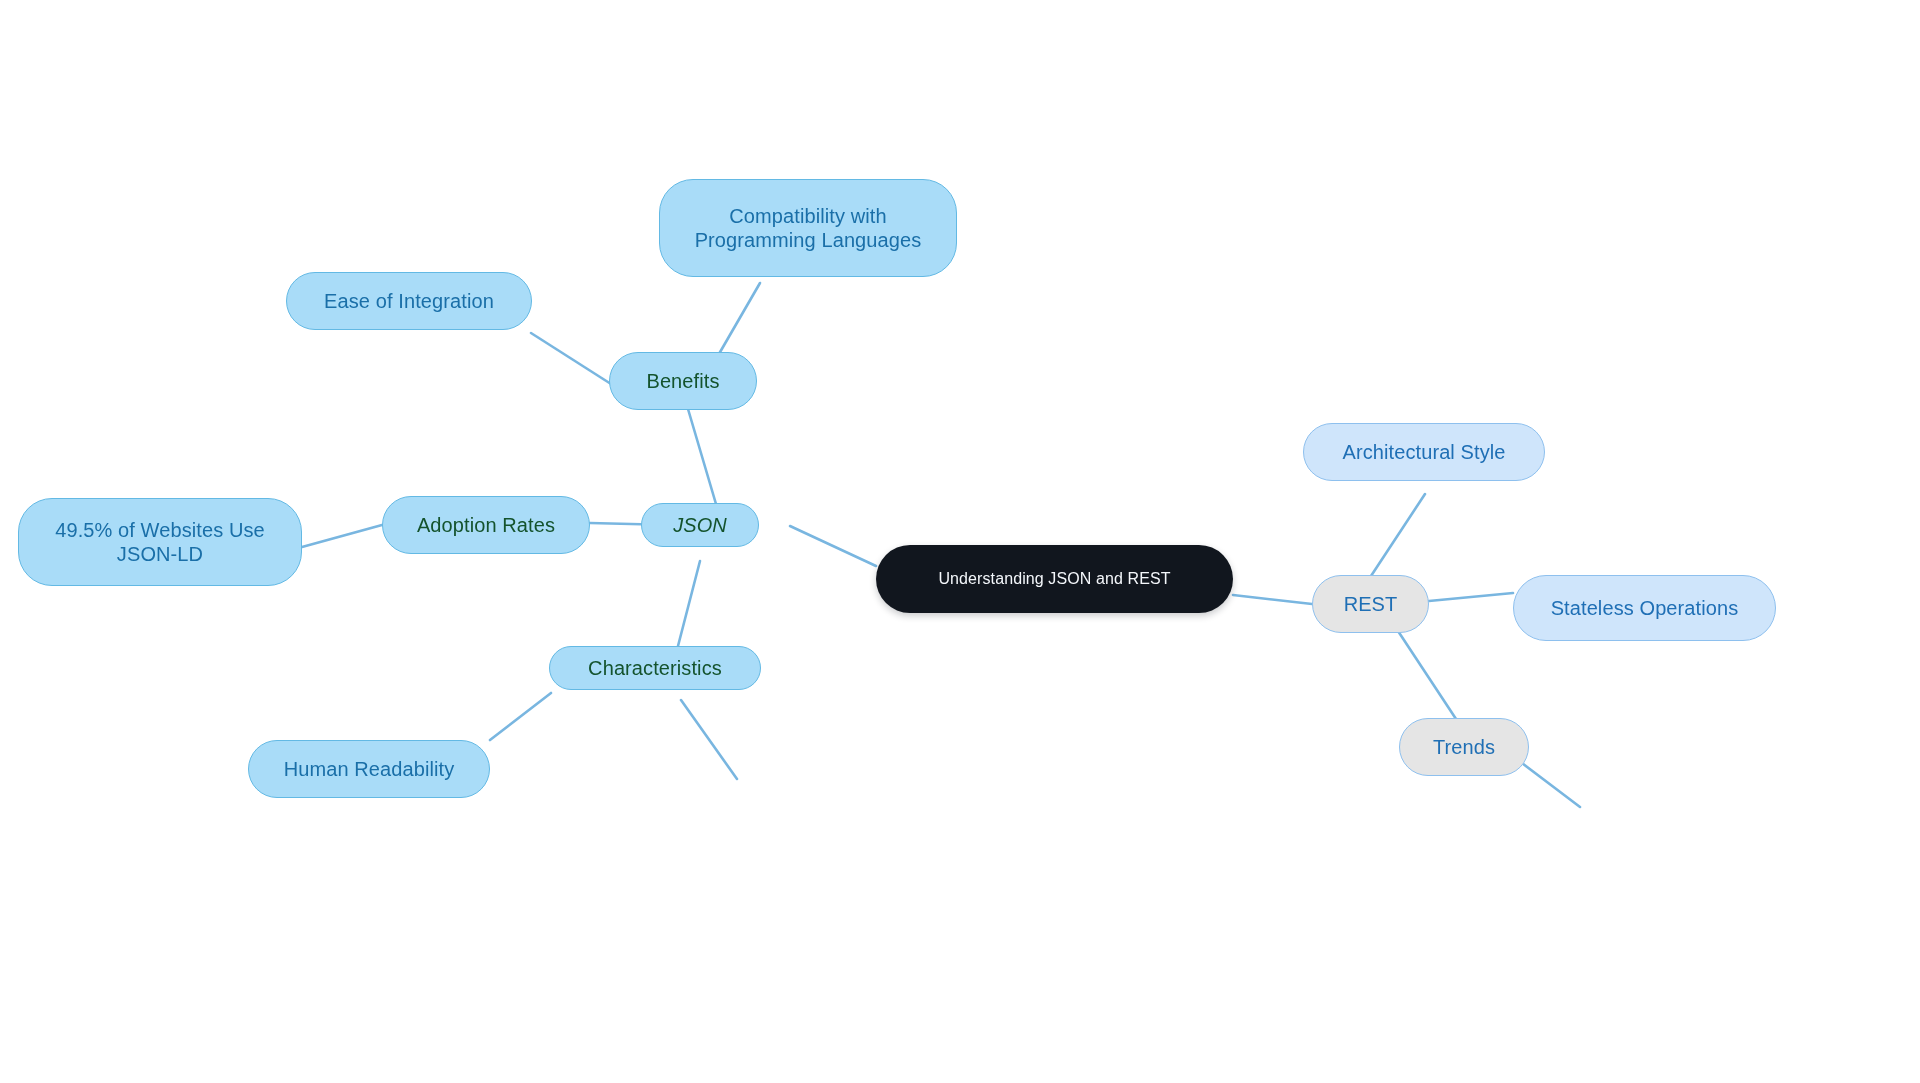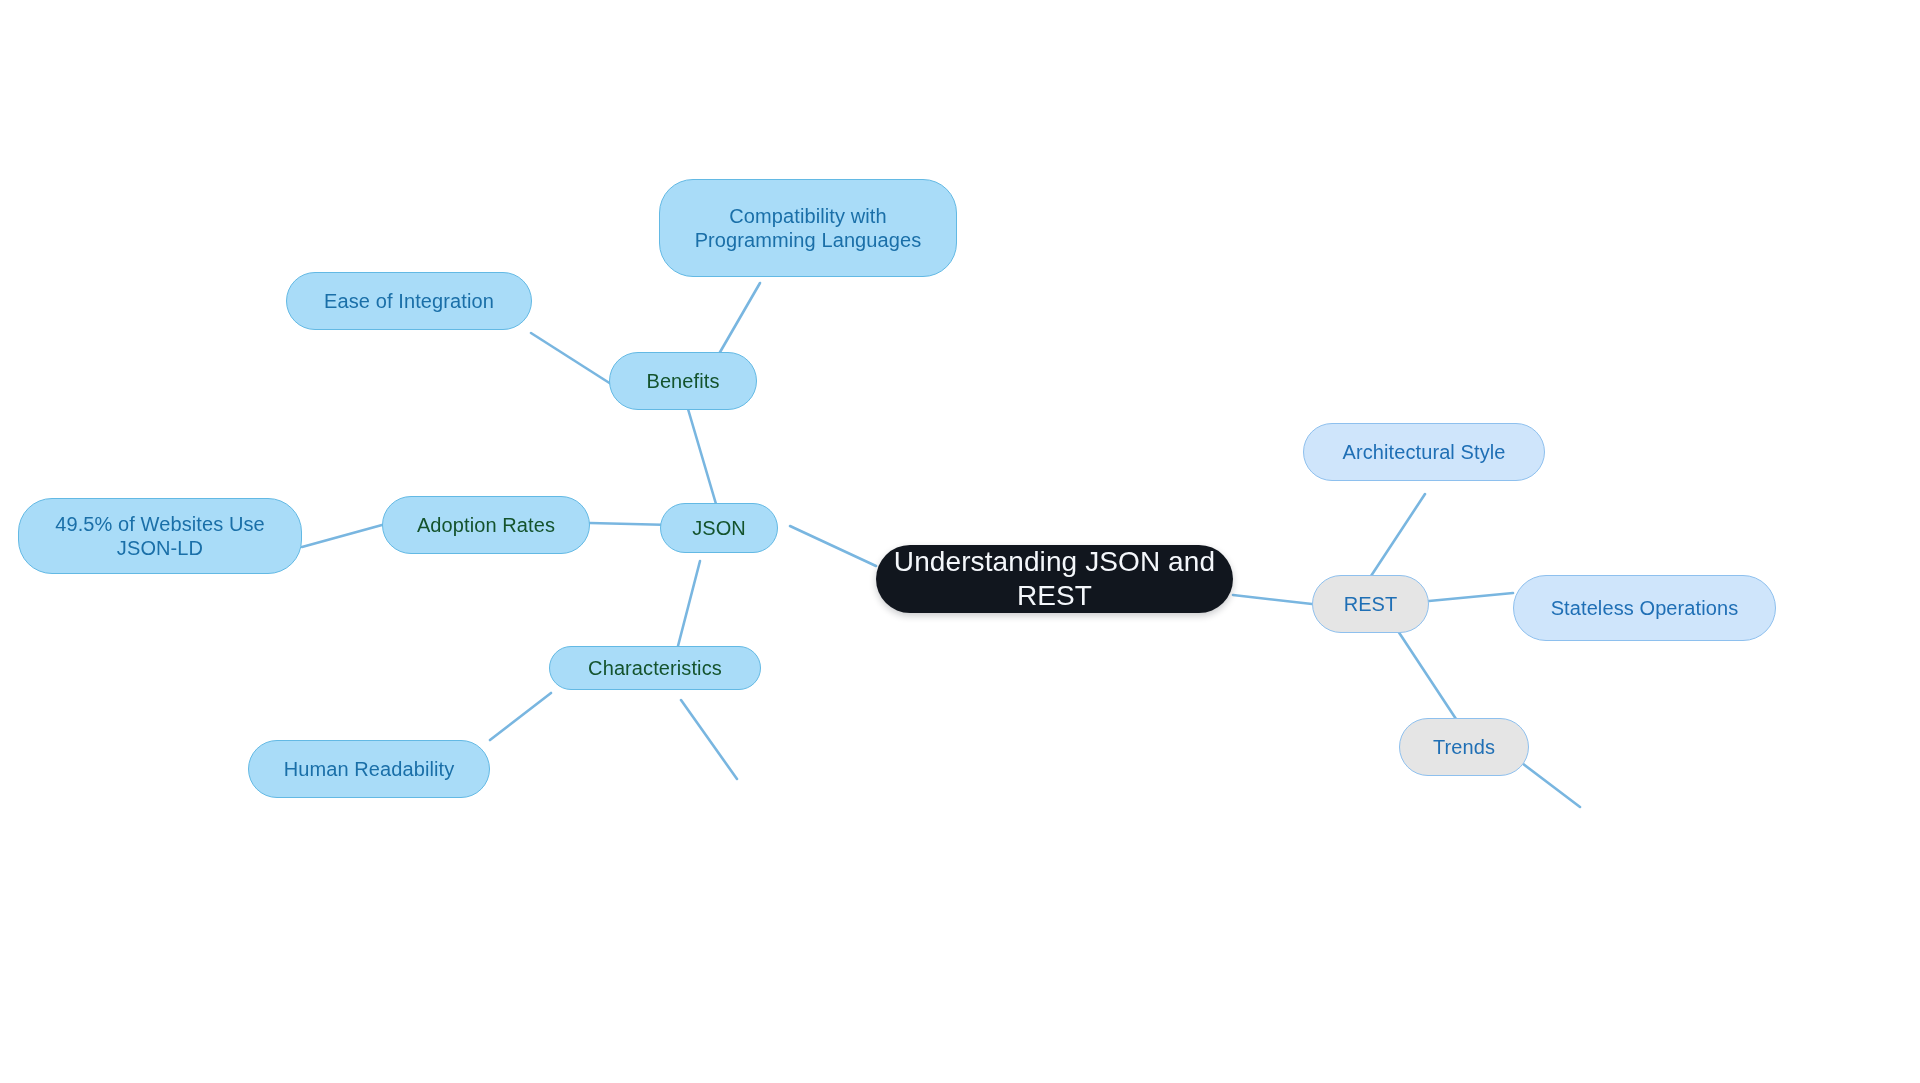--- a/index.html
+++ b/index.html
@@ -39,21 +39,21 @@
     text-align: center;
     border-radius: 34px;
     line-height: 1.22;
     white-space: pre-line;
     letter-spacing: 0.1px;
     z-index: 3;
   }
   .node-root {
     background: #11161e;
     color: #f4f7fb;
-    font-size: 28px;
+    font-size: 16px;
     border: none;
     border-radius: 36px;
     box-shadow: 0 3px 7px rgba(16,22,32,0.22);
   }
   .node-branch-left {
     background: #a9dcf8;
     border: 1.6px solid #63b9e4;
     color: #14532d;
     font-size: 20px;
   }
@@ -115,42 +115,42 @@
       <path d="M 1398 631 L 1458 722"></path>
 
       <path d="M 1514 757 L 1580 807"></path>
     </g>
   </svg>
 
   <div class="node node-root" style="left:876px; top:545px; width:357px; height:68px;">
     <span class="node-label">Understanding JSON and REST</span>
   </div>
 
-  <div class="node node-branch-left" style="left:660px; top:503px; width:118px; height:50px;">
+  <div class="node node-branch-left" style="left:641px; top:503px; width:118px; height:44px;font-style:italic;">
     <span class="node-label">JSON</span>
   </div>
 
   <div class="node node-branch-left" style="left:609px; top:352px; width:148px; height:58px;">
     <span class="node-label">Benefits</span>
   </div>
 
   <div class="node node-leaf-left" style="left:286px; top:272px; width:246px; height:58px;">
     <span class="node-label">Ease of Integration</span>
   </div>
 
   <div class="node node-leaf-left" style="left:659px; top:179px; width:298px; height:98px;">
     <span class="node-label">Compatibility with
 Programming Languages</span>
   </div>
 
   <div class="node node-branch-left" style="left:382px; top:496px; width:208px; height:58px;">
     <span class="node-label">Adoption Rates</span>
   </div>
 
-  <div class="node node-leaf-left" style="left:18px; top:498px; width:284px; height:76px;">
+  <div class="node node-leaf-left" style="left:18px; top:498px; width:284px; height:88px;">
     <span class="node-label">49.5% of Websites Use
 JSON-LD</span>
   </div>
 
   <div class="node node-branch-left" style="left:549px; top:646px; width:212px; height:44px;">
     <span class="node-label">Characteristics</span>
   </div>
 
   <div class="node node-leaf-left" style="left:248px; top:740px; width:242px; height:58px;">
     <span class="node-label">Human Readability</span>

